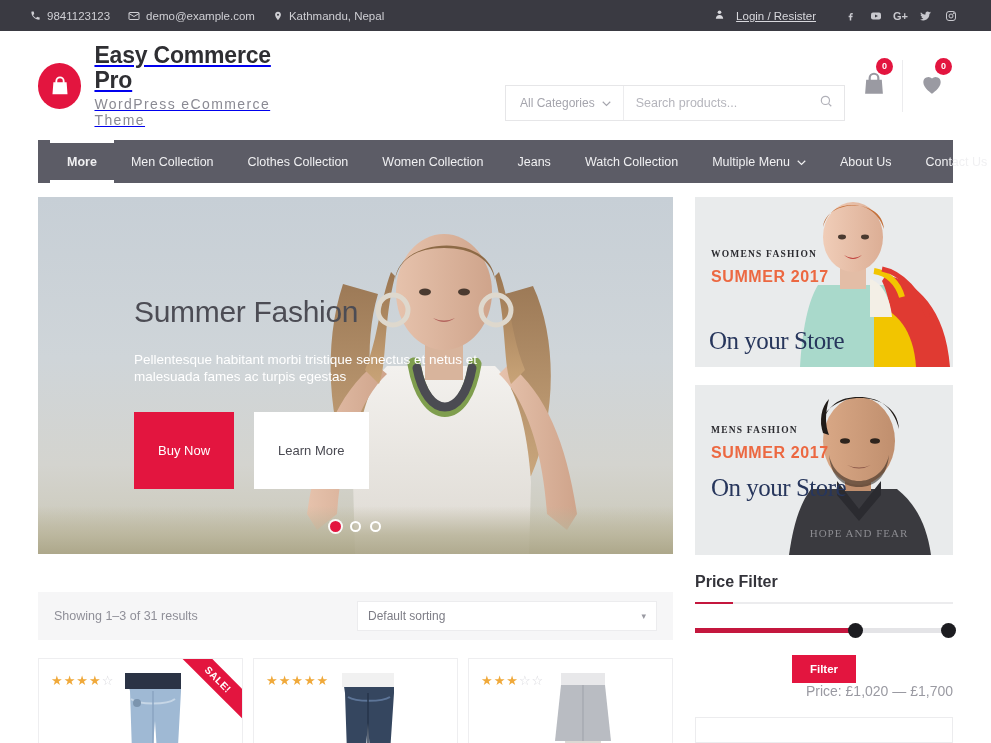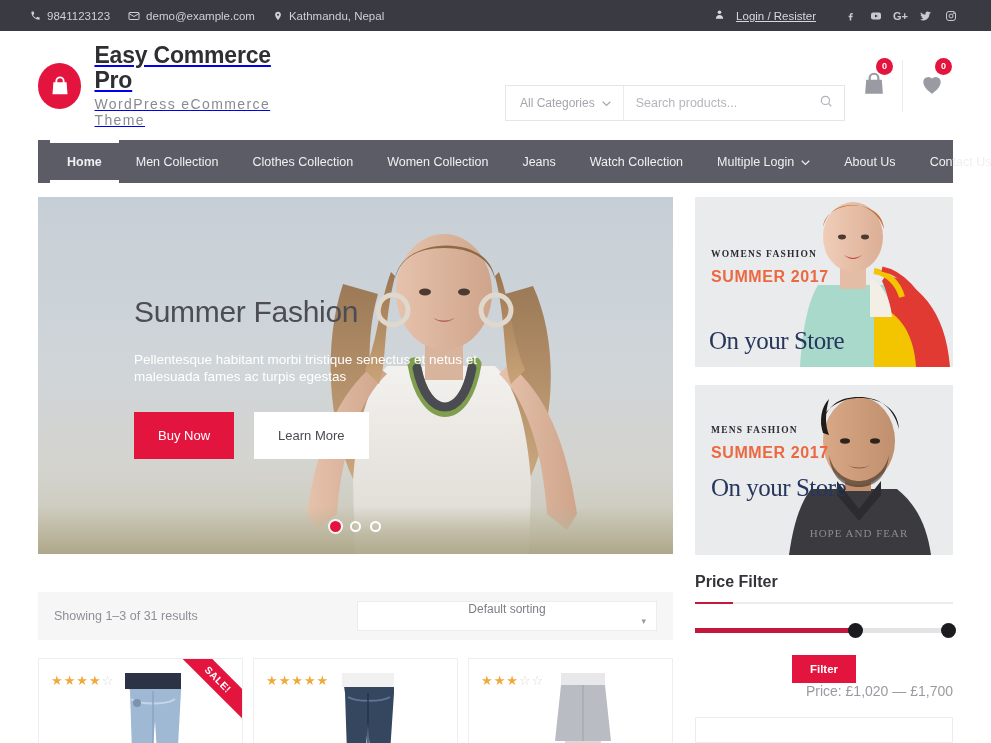--- a/index.html
+++ b/index.html
@@ -95,40 +95,40 @@
     opacity: .85;
   }
   .model {
     position: absolute; right: 60px; bottom: 0; width: 330px; height: 340px;
   }
   .slide-content { position: absolute; left: 96px; top: 98px; width: 370px; z-index: 5; }
   .slide-title { font-size: 30px; color: #4c4c54; font-weight: normal; letter-spacing: -.3px; }
   .slide-desc { margin-top: 22px; font-size: 13.5px; line-height: 17px; color: #ffffff; }
   .slide-btns { margin-top: 27px; display: flex; gap: 20px; }
   .btn-buy {
-    background: #e3153f; color: #fff; border: 0; padding: 16px 24px; font-size: 13px;
+    background: #e3153f; color: #fff; border: 0; padding: 31px 24px; font-size: 13px;
     cursor: pointer; font-family: "Liberation Sans", sans-serif;
   }
   .btn-learn {
     background: #ffffff; color: #4a4a52; border: 0; padding: 13px 24px; font-size: 13px;
     cursor: pointer; font-family: "Liberation Sans", sans-serif;
   }
   .dots { position: absolute; bottom: 22px; left: 0; right: 0; display: flex; justify-content: center; gap: 9px; z-index: 6; }
   .dot { width: 11px; height: 11px; border-radius: 50%; border: 2px solid #fff; background: transparent; cursor: pointer; }
   .dot.active { background: #e3153f; border-color: #e3153f; box-shadow: 0 0 0 2px rgba(255,255,255,.9); }
 
   
   .shop-toolbar {
     margin-top: 38px; height: 48px; background: #f6f6f7; display: flex; align-items: center;
     padding: 0 16px;
   }
   .result-count { font-size: 12.5px; color: #8f8f98; }
   .sort-select {
     margin-left: auto; width: 300px; height: 30px; background: #fff; border: 1px solid #ececee;
-    display: flex; align-items: center; padding: 0 10px; font-size: 12px; color: #7d7d86; cursor: pointer; flex-direction: column;
+    display: flex; align-items: center; padding: 0 10px; font-size: 12px; color: #7d7d86; cursor: pointer;
   }
   .sort-caret { margin-left: auto; font-size: 9px; color: #9a9aa2; }
 
   
   .products { margin-top: 18px; display: flex; gap: 10px; }
   .product {
     width: 205px; height: 120px; border: 1px solid #eeeef0; position: relative; overflow: hidden;
     background: #fff; display: flex; align-items: flex-start; justify-content: center; padding-top: 14px;
   }
   .stars { position: absolute; left: 12px; top: 14px; font-size: 13px; letter-spacing: 1px; z-index: 4; }
@@ -294,39 +294,39 @@
           </svg>
       </span>
       <span class="badge">0</span>
     </div>
   </div>
 </div>
 
 <div class="navwrap">
   <nav class="nav">
     <div class="nav-item active">
-      <span>Home</span>
+      <span>More</span>
     </div>
     <div class="nav-item">
       <span>Men Collection</span>
     </div>
     <div class="nav-item">
       <span>Clothes Collection</span>
     </div>
     <div class="nav-item">
       <span>Women Collection</span>
     </div>
     <div class="nav-item">
       <span>Jeans</span>
     </div>
     <div class="nav-item">
       <span>Watch Collection</span>
     </div>
     <div class="nav-item">
-      <span>Multiple Login</span>
+      <span>Multiple Menu</span>
       <span>
         <svg width="9" height="6" viewBox="0 0 12 8" fill="none" stroke="currentColor" stroke-width="1.6">
             <path d="M1 1l5 5 5-5"></path>
           </svg>
       </span>
     </div>
     <div class="nav-item">
       <span>About Us</span>
     </div>
     <div class="nav-item">

